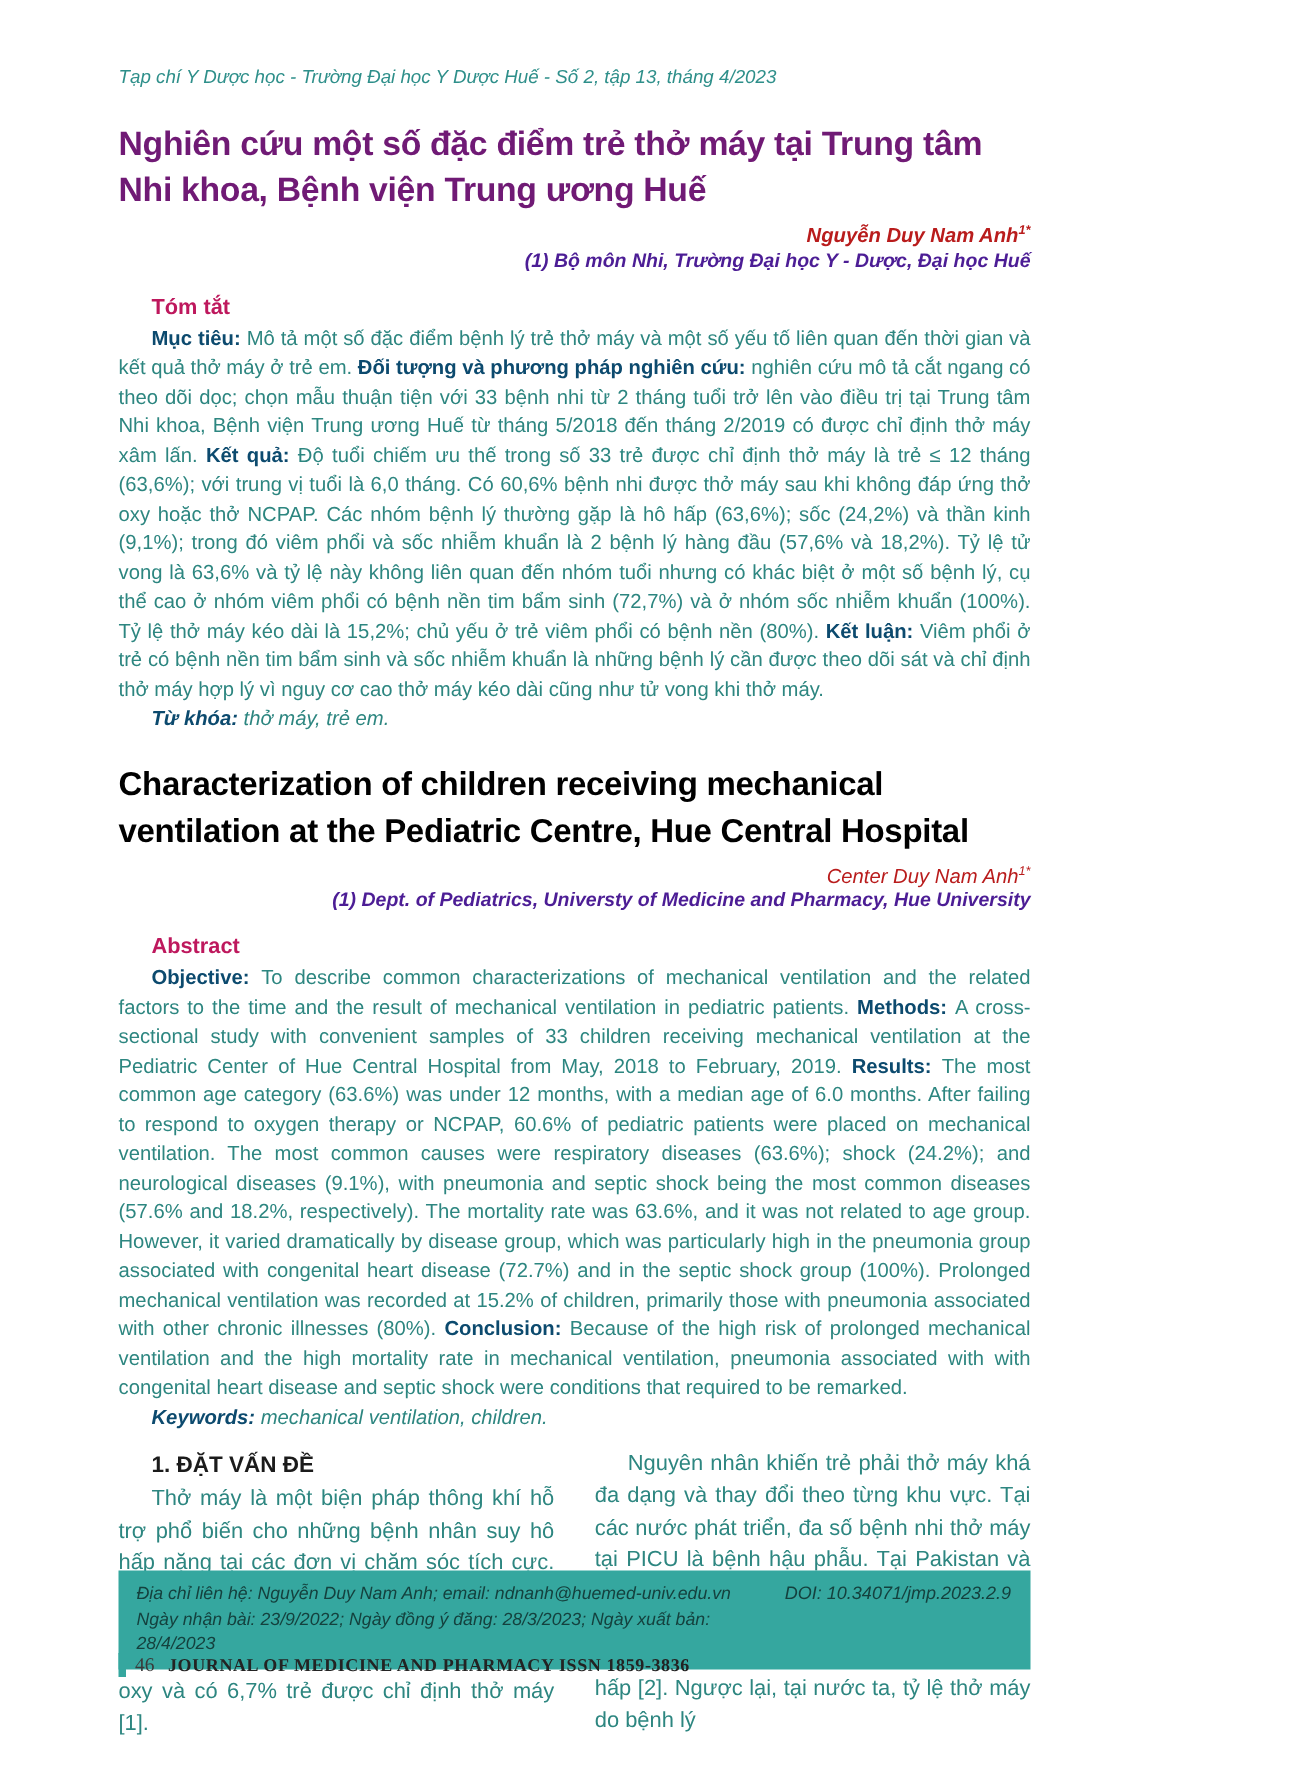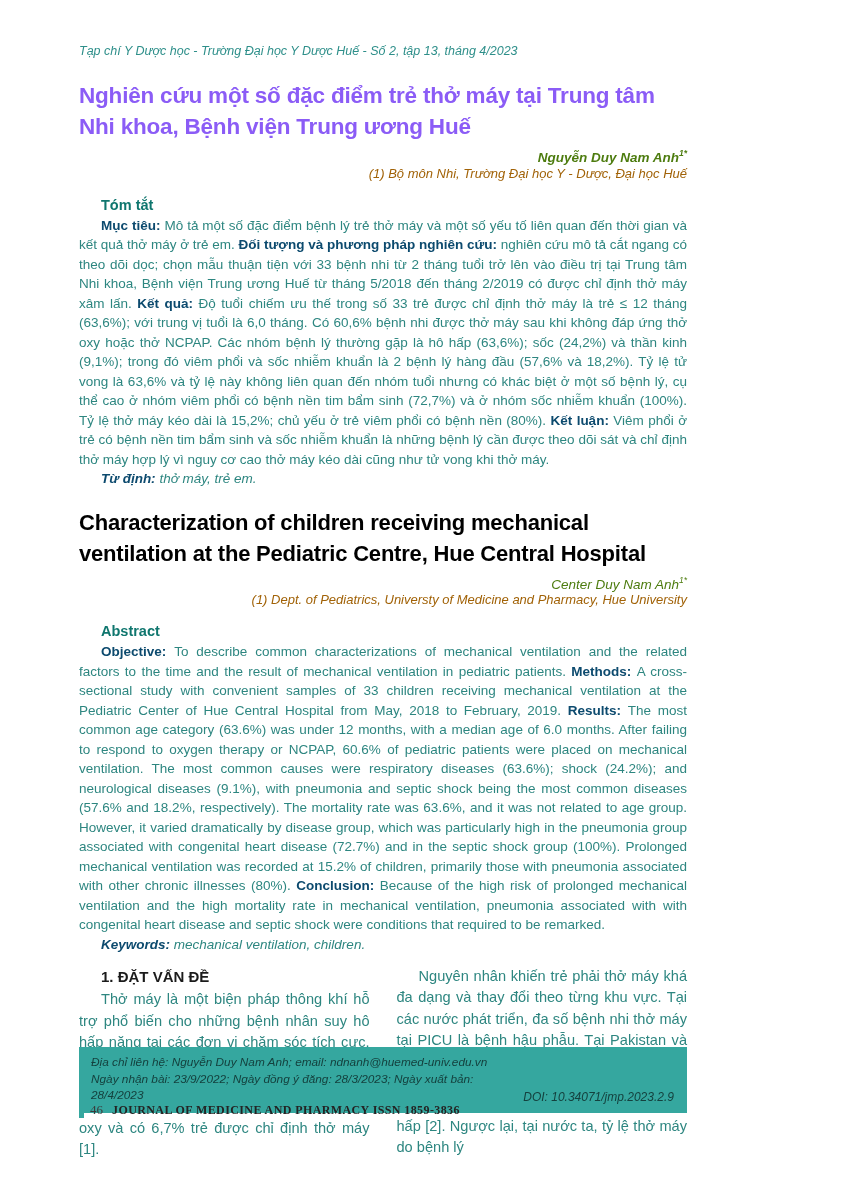--- a/index.html
+++ b/index.html
@@ -20,46 +20,47 @@
     padding-top:44px;
     font-size:12.5px;
     font-style:italic;
     color:#2e8f8a;
   }
   .vi-title{
     margin-top:22px;
     font-size:22.5px;
     line-height:31px;
     font-weight:700;
-    color:#8b5cf6;
+    color:#701a75;
     letter-spacing:-0.2px;
   }
   .author-block{
     margin-top:6px;
     text-align:right;
   }
   .author-name{
     font-size:13.5px;
     font-weight:700;
     font-style:italic;
-    color:#4d7c0f;
+    color:#b91c1c;
   }
   .author-name sup, .affil sup{font-size:8.5px;}
   .affil{
     font-size:13px;
     font-style:italic;
-    color:#a16207;
+    color:#4c1d95;
     line-height:17px;
+    font-weight:bold;
   }
   .section-head{
     margin:15px 0 3px 0;
     text-indent:22px;
     font-size:14.5px;
     font-weight:700;
-    color:#0f766e;
+    color:#be185d;
   }
   .abstract{
     margin:0;
     font-size:13.5px;
     line-height:19.5px;
     text-align:justify;
     text-indent:22px;
   }
   .kw-line{
     margin:0;
@@ -95,21 +96,21 @@
     font-size:15px;
     font-weight:700;
     color:#1b1b1b;
   }
   .contact-bar{
     position:absolute;
     left:79px;right:66px;top:1047px;
     background:#35a79f;
     display:flex;
     justify-content:space-between;
-    align-items:flex-end;
+    align-items:flex-start;
     padding:7px 13px 9px 12px;
     box-sizing:border-box;
     color:#14413e;
   }
   .contact-lines{font-size:11.8px;line-height:16.5px;font-style:italic;}
   .doi{font-size:12px;font-style:italic;white-space:nowrap;padding-top:1px;}
   .page-footer{
     position:absolute;
     left:79px;top:1102px;
     display:flex;
@@ -145,21 +146,21 @@
 
   <div class="author-block">
     <div class="author-name"><span>Nguyễn Duy Nam Anh</span><sup>1*</sup></div>
     <div class="affil">(1) Bộ môn Nhi, Trường Đại học Y - Dược, Đại học Huế</div>
   </div>
 
   <div class="section-head">Tóm tắt</div>
 
   <p class="abstract"><span class="b">Mục tiêu: </span><span>Mô tả một số đặc điểm bệnh lý trẻ thở máy và một số yếu tố liên quan đến thời gian và kết quả thở máy ở trẻ em. </span><span class="b">Đối tượng và phương pháp nghiên cứu: </span><span>nghiên cứu mô tả cắt ngang có theo dõi dọc; chọn mẫu thuận tiện với 33 bệnh nhi từ 2 tháng tuổi trở lên vào điều trị tại Trung tâm Nhi khoa, Bệnh viện Trung ương Huế từ tháng 5/2018 đến tháng 2/2019 có được chỉ định thở máy xâm lấn. </span><span class="b">Kết quả: </span><span>Độ tuổi chiếm ưu thế trong số 33 trẻ được chỉ định thở máy là trẻ ≤ 12 tháng (63,6%); với trung vị tuổi là 6,0 tháng. Có 60,6% bệnh nhi được thở máy sau khi không đáp ứng thở oxy hoặc thở NCPAP. Các nhóm bệnh lý thường gặp là hô hấp (63,6%); sốc (24,2%) và thần kinh (9,1%); trong đó viêm phổi và sốc nhiễm khuẩn là 2 bệnh lý hàng đầu (57,6% và 18,2%). Tỷ lệ tử vong là 63,6% và tỷ lệ này không liên quan đến nhóm tuổi nhưng có khác biệt ở một số bệnh lý, cụ thể cao ở nhóm viêm phổi có bệnh nền tim bẩm sinh (72,7%) và ở nhóm sốc nhiễm khuẩn (100%). Tỷ lệ thở máy kéo dài là 15,2%; chủ yếu ở trẻ viêm phổi có bệnh nền (80%). </span><span class="b">Kết luận: </span><span>Viêm phổi ở trẻ có bệnh nền tim bẩm sinh và sốc nhiễm khuẩn là những bệnh lý cần được theo dõi sát và chỉ định thở máy hợp lý vì nguy cơ cao thở máy kéo dài cũng như tử vong khi thở máy.</span></p>
 
-  <p class="kw-line"><span class="b i">Từ định: </span><span class="i">thở máy, trẻ em.</span></p>
+  <p class="kw-line"><span class="b i">Từ khóa: </span><span class="i">thở máy, trẻ em.</span></p>
 
   <div class="en-title">Characterization of children receiving mechanical ventilation at the Pediatric Centre, Hue Central Hospital</div>
 
   <div class="author-block en">
     <div class="author-name"><span>Center Duy Nam Anh</span><sup>1*</sup></div>
     <div class="affil">(1)  Dept. of Pediatrics, Universty of Medicine and Pharmacy, Hue University</div>
   </div>
 
   <div class="section-head">Abstract</div>
 

